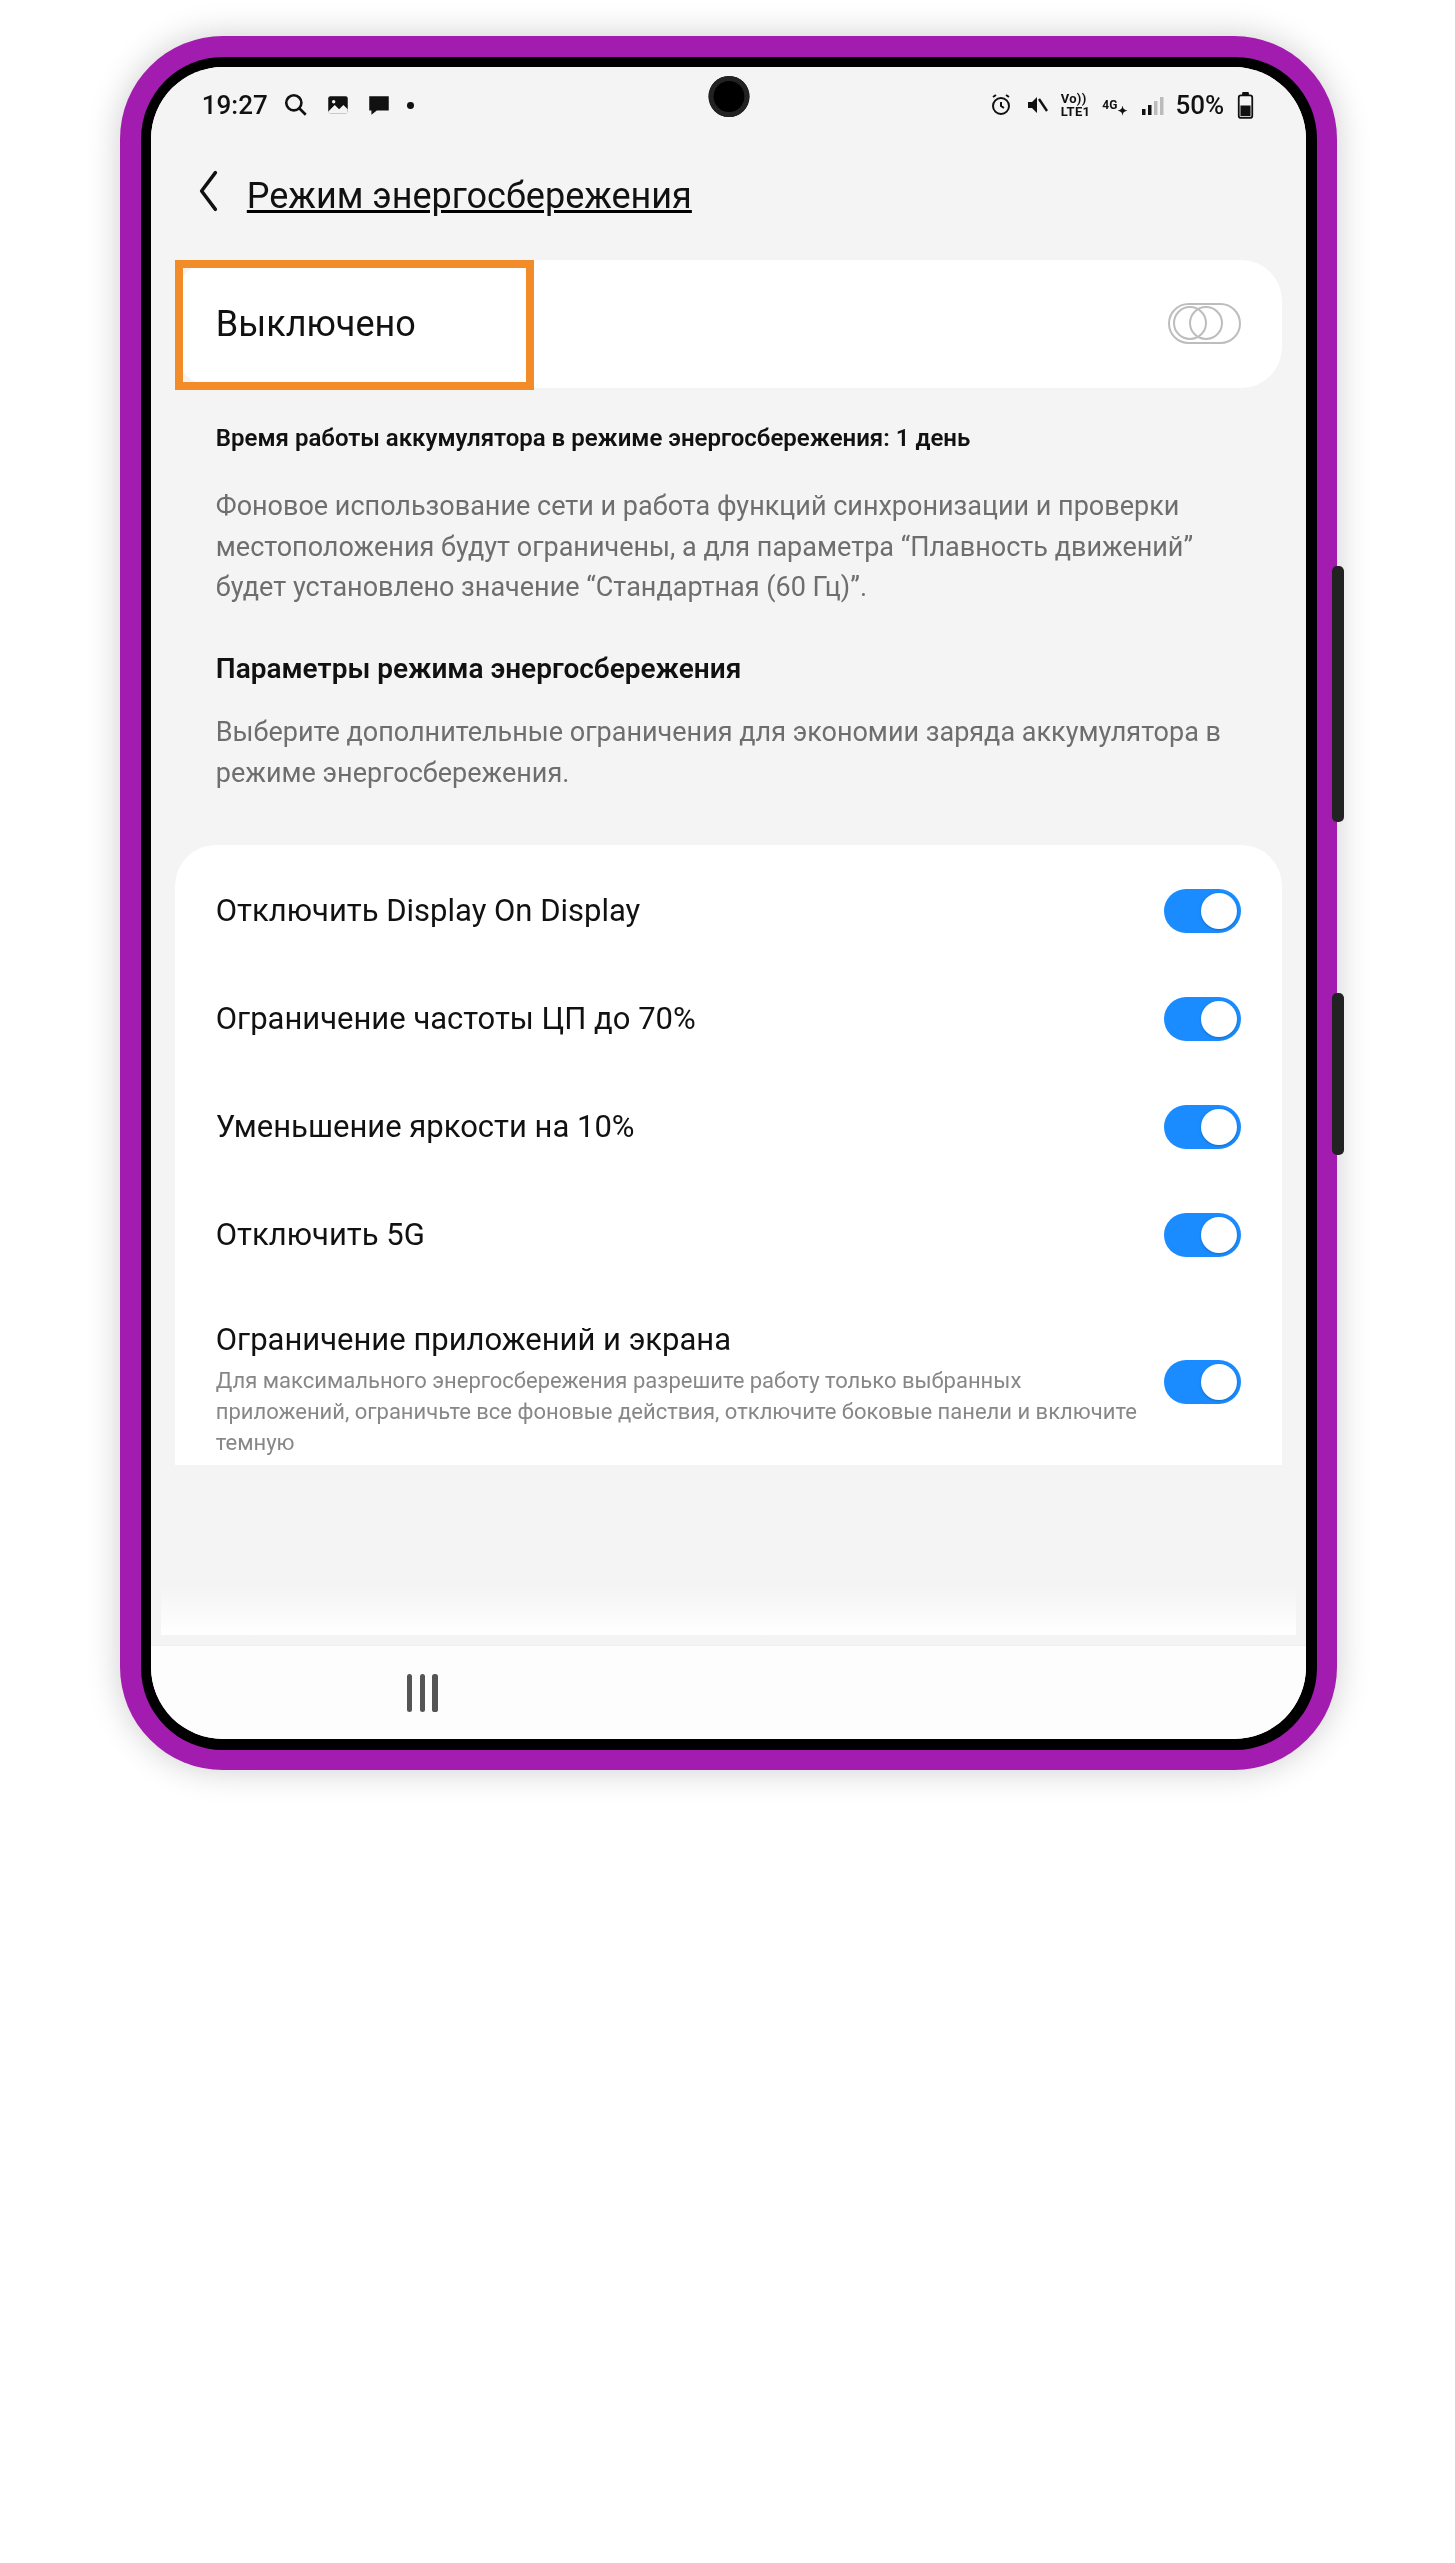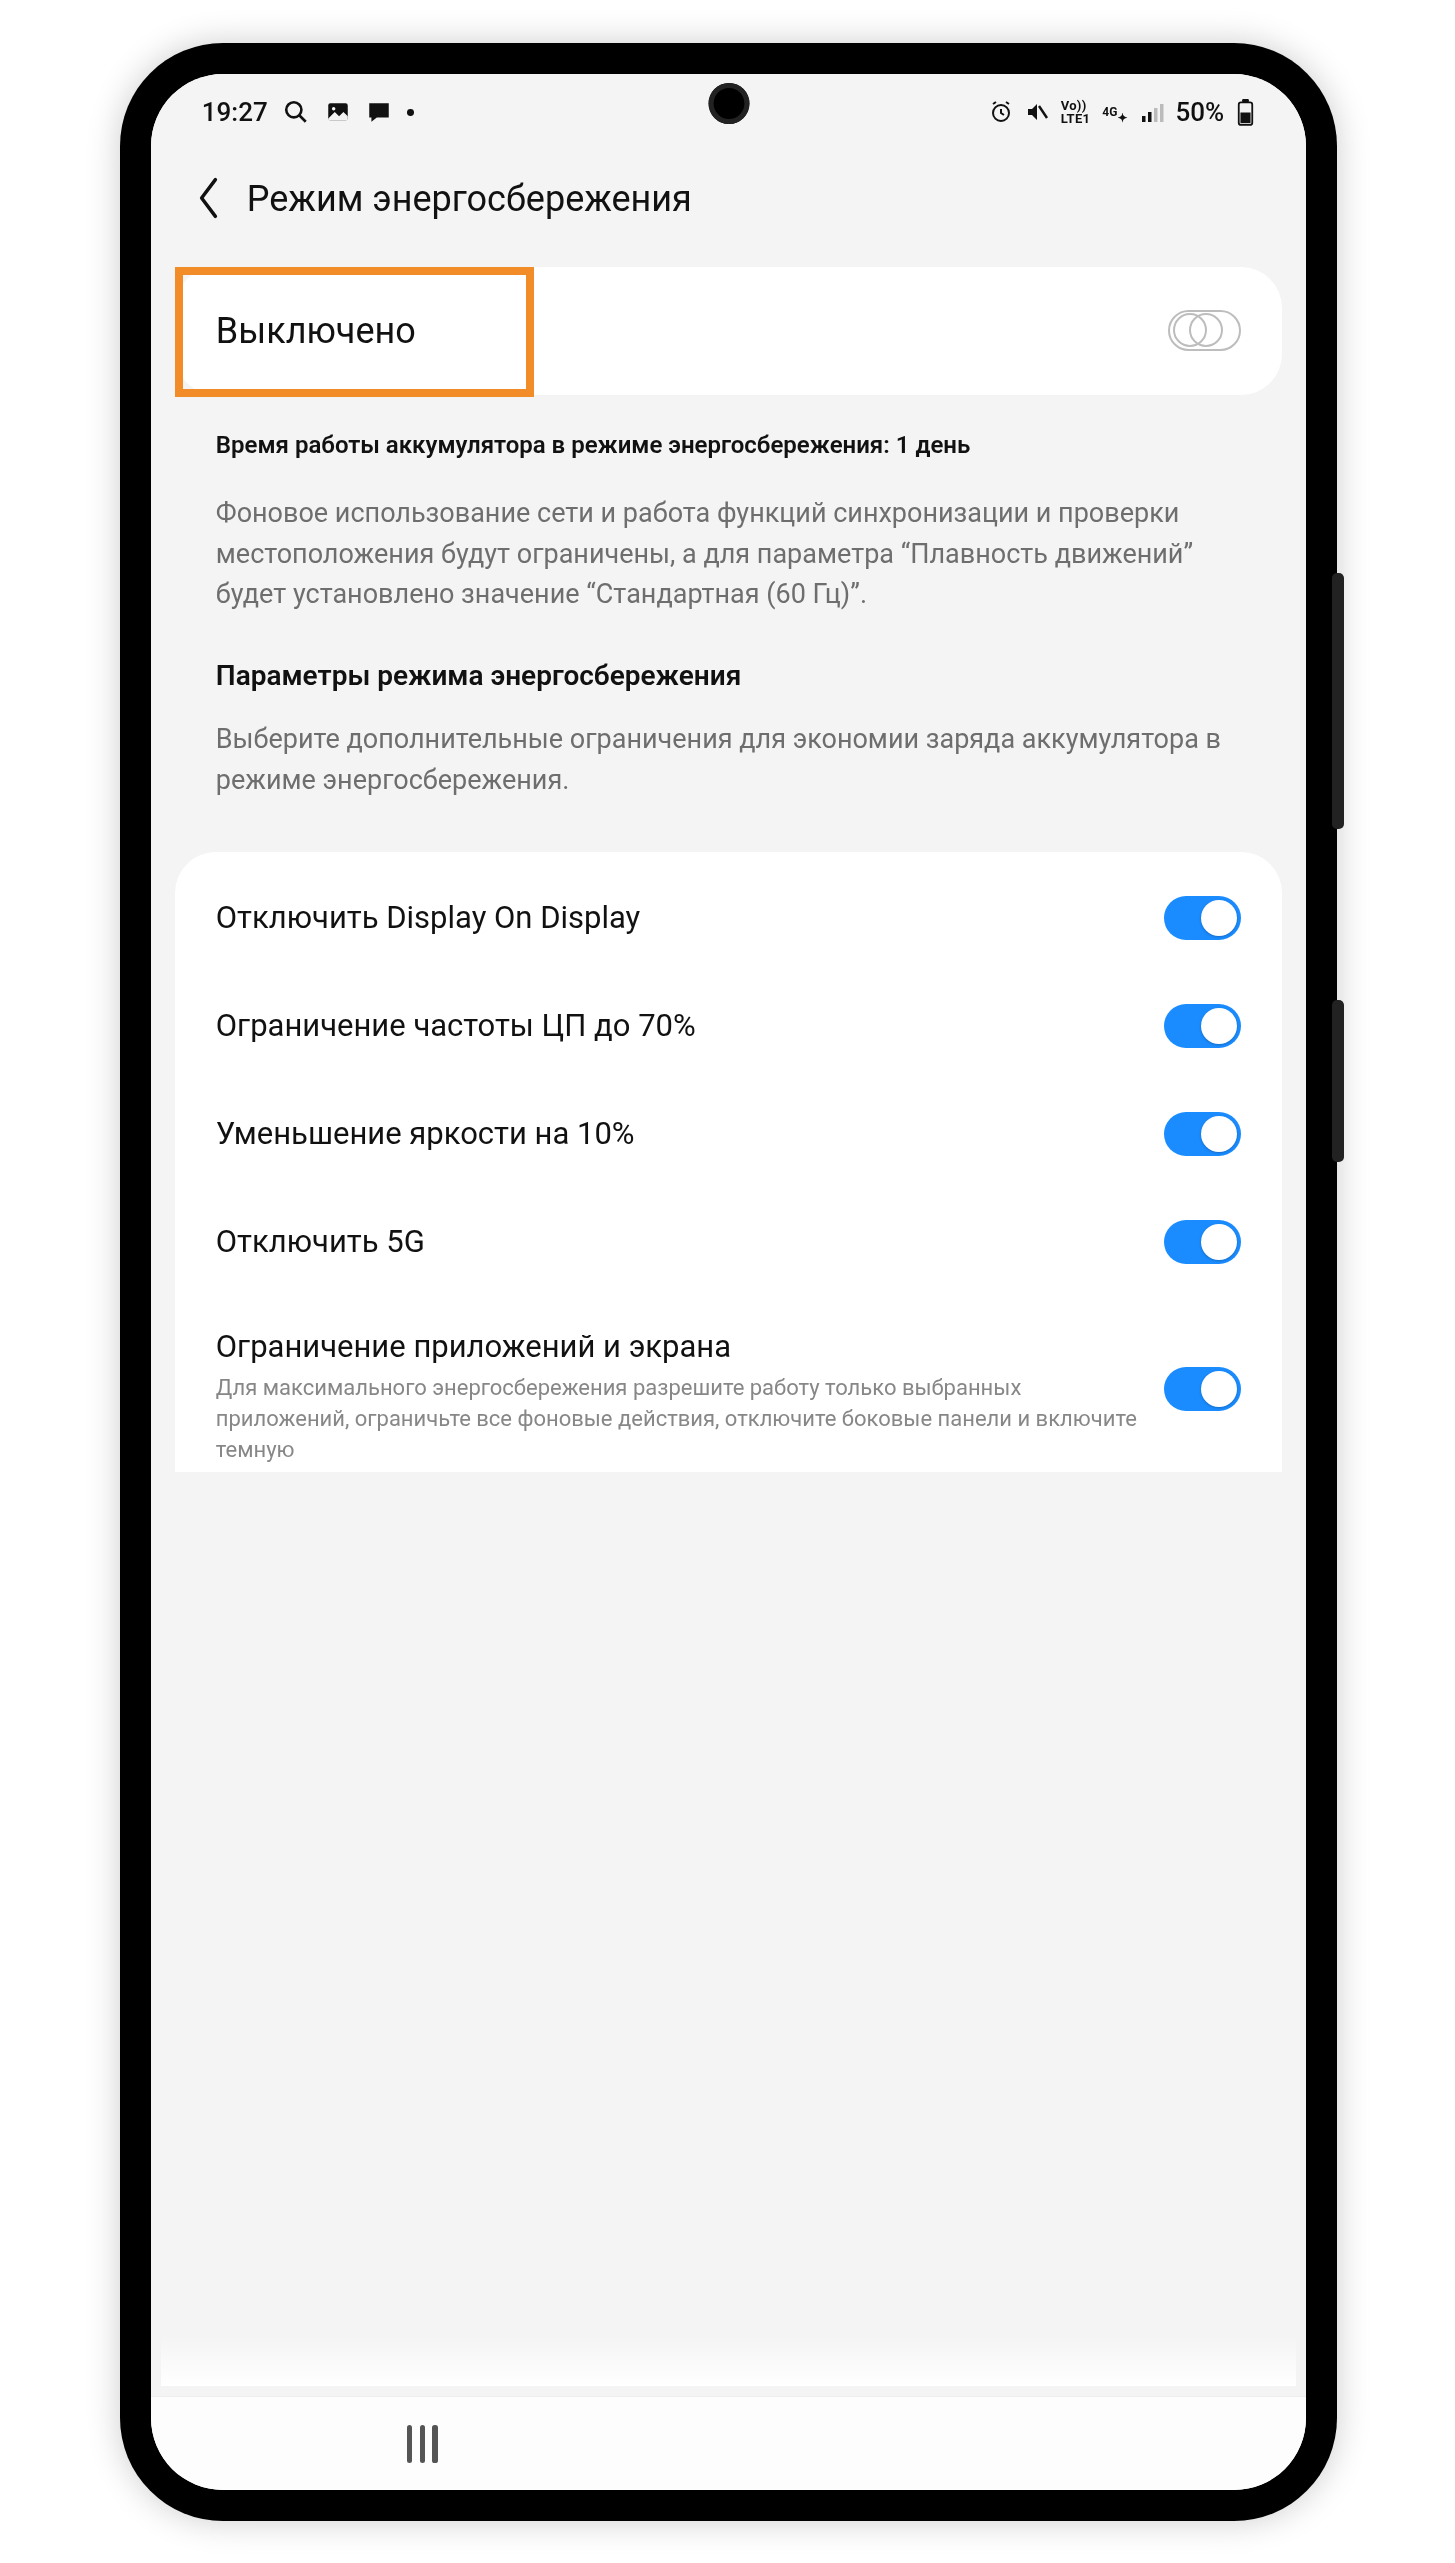--- a/index.html
+++ b/index.html
@@ -1,34 +1,34 @@
 <!DOCTYPE html>
 <html style="font-size:13.7px"><head>
   <meta charset="utf-8">
   <style>
     * { margin:0; padding:0; box-sizing:border-box; font-family:-apple-system,BlinkMacSystemFont,"Segoe UI",Roboto,sans-serif; -webkit-font-smoothing:antialiased; }
     body { width:1456px; height:2563px; background:#fff; position:relative; }
 
-    .phone-frame { position:absolute; left:120px; top:43px; width:1217px; height:2478px; background:#000000; border-radius:103px; padding:20.5px; box-shadow:0 0 34px rgba(0,0,0,.2); }
+    .phone-frame { position:absolute; left:120px; top:36px; width:1217px; height:1734px; background:#a21caf; border-radius:103px; padding:20.5px; box-shadow:0 0 34px rgba(0,0,0,.2); }
     .phone-inner { width:100%; height:100%; background:#000; border-radius:82px; position:relative; overflow:hidden; }
     .screen { position:absolute; inset:10.3px; background:#f4f4f4; border-radius:72px; overflow:hidden; display:flex; flex-direction:column; }
 
     .side-btn { position:absolute; background:#222; border-radius:5.1px; }
     .side-btn.vol  { right:-6.8px; top:530px;  width:12px; height:256px; }
     .side-btn.pwr  { right:-6.8px; top:957px; width:12px; height:162px; }
 
     .notch { position:absolute; top:19px; left:50%; transform:translateX(-50%); width:41px; height:41px; background:#000; border-radius:50%; z-index:20; box-shadow:inset 0 0 0 5.1px #222; }
 
     .status-bar { height:77px; display:flex; align-items:center; justify-content:space-between; padding:0 51px; font-size:26px; color:#111; font-weight:500; position:relative; z-index:5; background:#f4f4f4; }
     .status-left { display:flex; align-items:center; gap:15.4px; }
     .status-right { display:flex; align-items:center; gap:12px; }
     .status-icon { display:inline-flex; align-items:center; }
     .status-dot { width:6.8px; height:6.8px; background:#111; border-radius:50%; }
 
-    .header { display:flex; align-items:center; gap:24px; padding:24px 43px 43px; background:#f4f4f4; }
+    .header { display:flex; align-items:flex-end; gap:24px; padding:24px 43px 43px; background:#f4f4f4;text-decoration:underline; }
     .back-chevron svg { width:29px; height:46px; }
     .page-title { font-size:36px; color:#111; font-weight:400; }
 
     .content { flex:1; overflow:hidden; padding:0 24px; display:flex; flex-direction:column; gap:0; }
 
     .card { background:#fff; border-radius:41px; padding:43px 41px; position:relative; }
     .card.master { display:flex; align-items:center; justify-content:space-between; }
     .master-label { font-size:36px; color:#111; }
 
     .highlight-box { position:absolute; left:0; top:0; width:359px; height:130px; border:8.5px solid #f28c28; pointer-events:none; }

